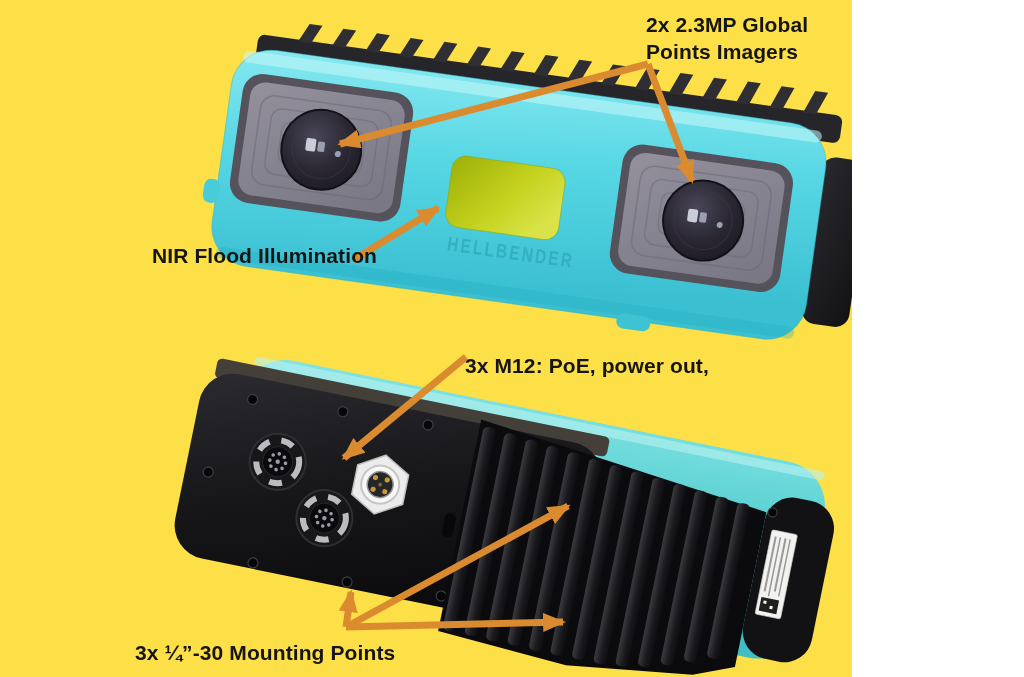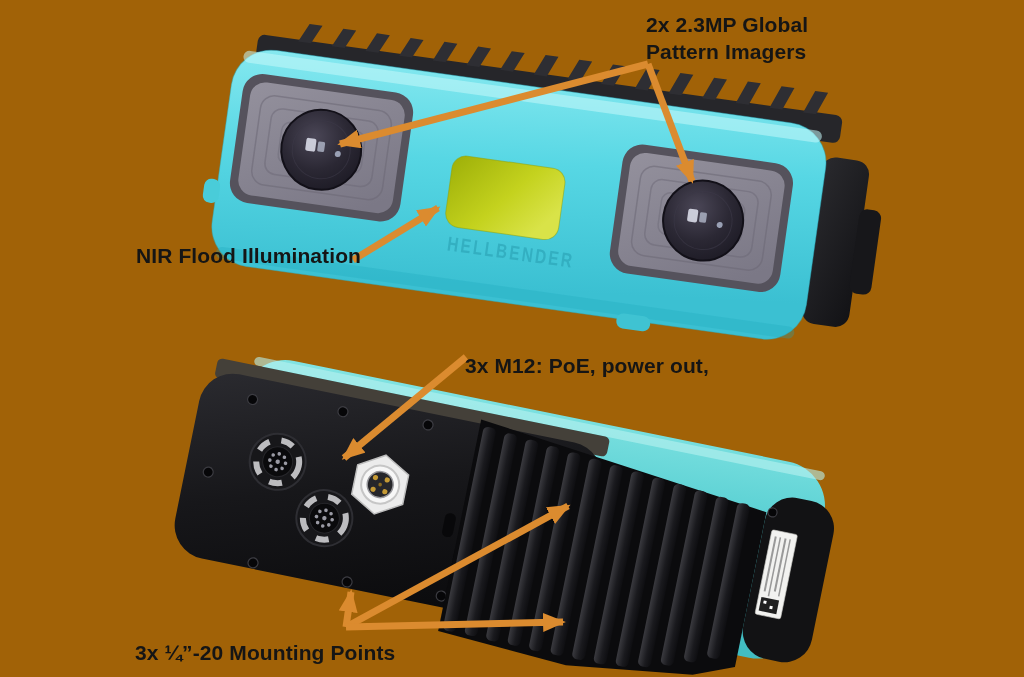--- a/index.html
+++ b/index.html
@@ -1,16 +1,16 @@
 <!DOCTYPE html>
 <html><head>
 <meta charset="utf-8">
 <style>
   html,body{margin:0;padding:0;background:#fff;}
-  .canvas{position:relative;width:1024px;height:677px;background:#a16207;overflow:hidden;
+  .canvas{position:relative;width:852px;height:677px;background:#fde047;overflow:hidden;
           font-family:"Liberation Sans",sans-serif;}
   .canvas svg{position:absolute;left:0;top:0;}
   .label{position:absolute;z-index:5;font-weight:700;font-size:21px;line-height:1.28;
          color:#151515;white-space:nowrap;letter-spacing:0.1px;}
   .ln{display:block;}
 </style>
 </head>
 <body>
 
 <div class="canvas">
@@ -237,28 +237,28 @@
     <line x1="353" y1="260" x2="438" y2="208" marker-end="url(#ah)"></line>
     <line x1="466" y1="357" x2="344" y2="458" marker-end="url(#ah)"></line>
     <line x1="346" y1="627" x2="351" y2="592" marker-end="url(#ah)"></line>
     <line x1="346" y1="627" x2="568" y2="506" marker-end="url(#ah)"></line>
     <line x1="346" y1="627" x2="563" y2="622" marker-end="url(#ah)"></line>
   </g>
 </svg>
 
 <div class="label" style="left:646px;top:12px">
   <span class="ln">2x 2.3MP Global</span>
-  <span class="ln">Pattern Imagers</span>
-</div>
-
-<div class="label" style="left:136px;top:243px">
+  <span class="ln">Points Imagers</span>
+</div>
+
+<div class="label" style="left:152px;top:243px">
   <span class="ln">NIR Flood Illumination</span>
 </div>
 
 <div class="label" style="left:465px;top:353px">
   <span class="ln">3x M12: PoE, power out,</span>
 </div>
 
 <div class="label" style="left:135px;top:640px">
-  <span class="ln">3x ¼”-20 Mounting Points</span>
+  <span class="ln">3x ¼”-30 Mounting Points</span>
 </div>
 
 </div>
 
 </body></html>

